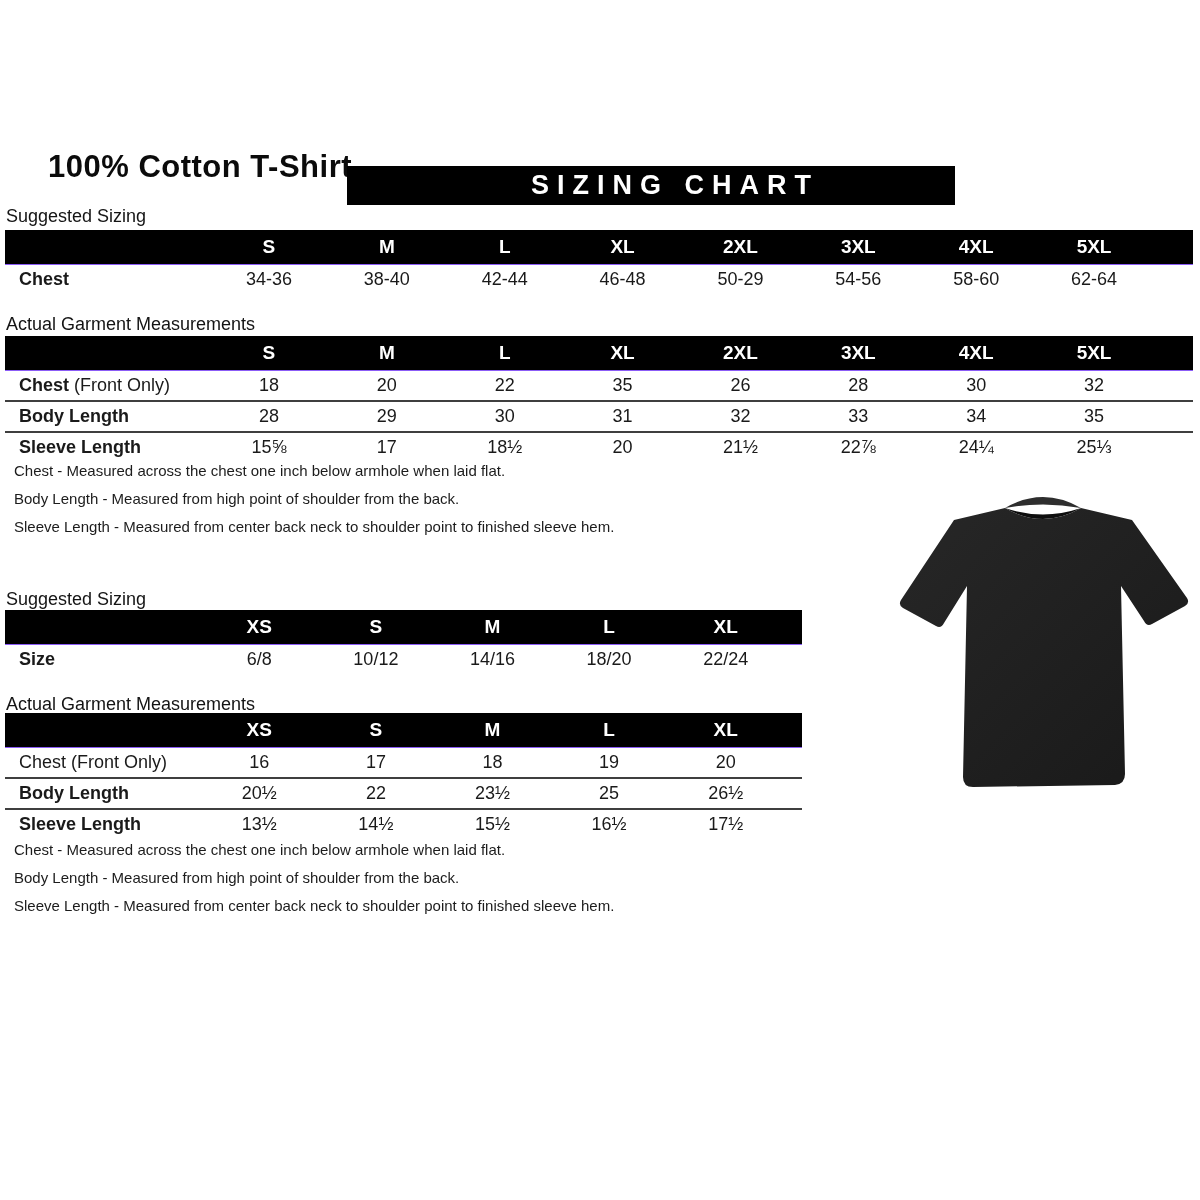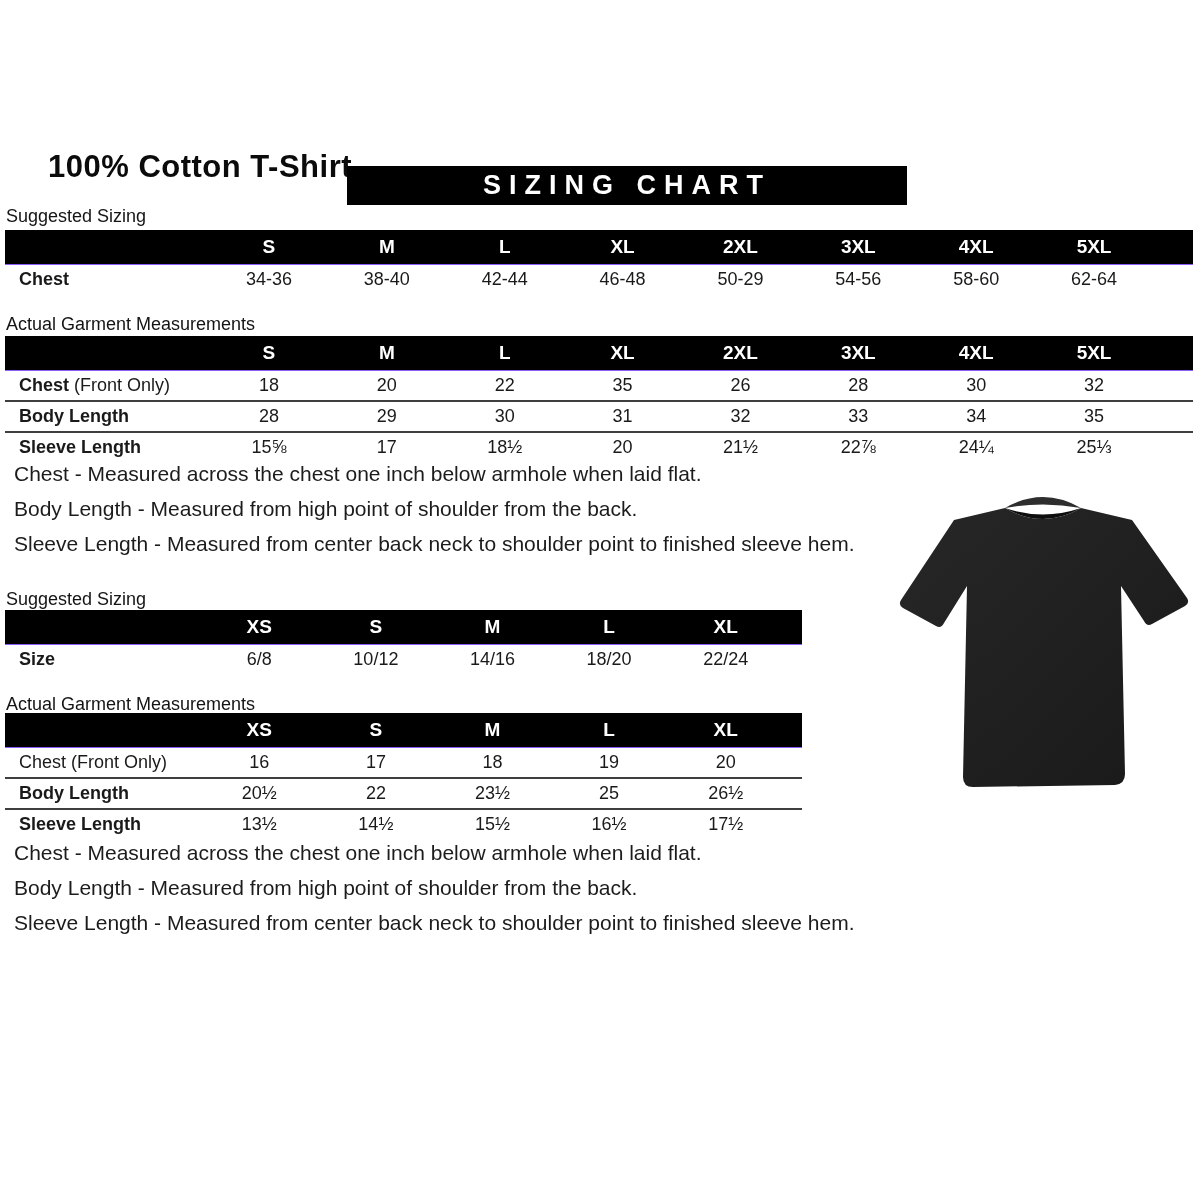--- a/index.html
+++ b/index.html
@@ -2,38 +2,38 @@
 <html><head>
 <meta charset="utf-8">
 <style>
   html,body{margin:0;padding:0;background:#fff;}
   body{font-family:"Liberation Sans","DejaVu Sans",sans-serif;color:#111;}
   #canvas{position:relative;width:1200px;height:1200px;background:#ffffff;overflow:hidden;}
 
   .page-title{position:absolute;left:12px;top:149px;font-size:31px;font-weight:700;letter-spacing:.5px;color:#0b0b0b;margin-left:36px;}
   .banner{position:absolute;left:347px;top:166px;width:560px;height:39px;background:#000;
           display:flex;align-items:center;justify-content:center;color:#fff;font-weight:700;
-          font-size:27px;letter-spacing:8px;}
+          font-size:27px;letter-spacing:8px;padding-left:48px;}
   .sec-label{position:absolute;left:6px;font-size:18px;color:#141414;}
   .youth-title{position:absolute;left:4px;top:546px;font-size:28px;font-weight:700;color:#0b0b0b;}
 
   table.sz{position:absolute;left:5px;border-collapse:collapse;table-layout:fixed;}
   table.sz th{background:#000;color:#fff;font-size:19px;font-weight:700;text-align:center;padding:6px 0;}
   table.sz td{font-size:18px;text-align:center;padding:4px 0;color:#1a1a1a;}
   table.sz td.row-label{text-align:left;padding-left:14px;}
   table.sz td.row-label b{font-weight:700;}
   table.sz tbody tr:first-child td{border-top:1px solid #8b5cf6;}
   table.tbl-actual tbody tr:not(:first-child) td{border-top:2px solid #3f3f3f;}
 
   #tbl-adult-suggested{top:230px;width:1188px;}
   #tbl-adult-actual{top:336px;width:1188px;}
   #tbl-youth-suggested{top:610px;width:797px;}
   #tbl-youth-actual{top:713px;width:797px;}
 
-  .notes{position:absolute;left:14px;font-size:21px;color:#1c1c1c;}
+  .notes{position:absolute;left:14px;font-size:15px;color:#1c1c1c;}
   .notes div{margin-bottom:11px;}
 
   .shirt{position:absolute;left:893px;top:468px;width:300px;height:368px;}
 </style>
 </head>
 <body>
 
 <div id="canvas">
 
   <div class="page-title">100% Cotton T-Shirt</div>

